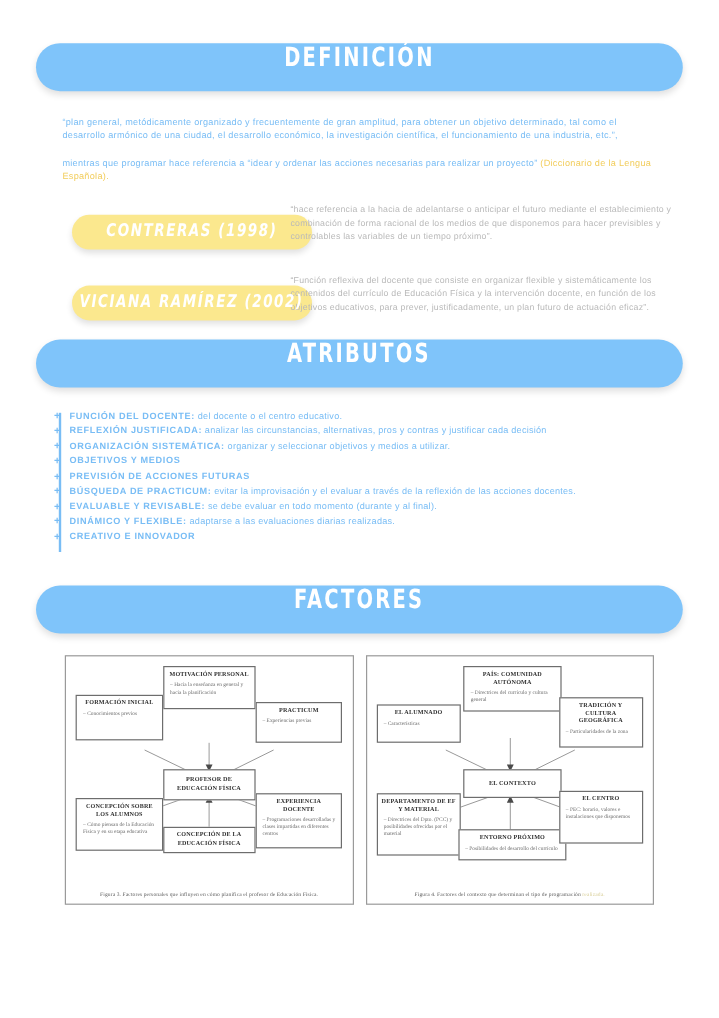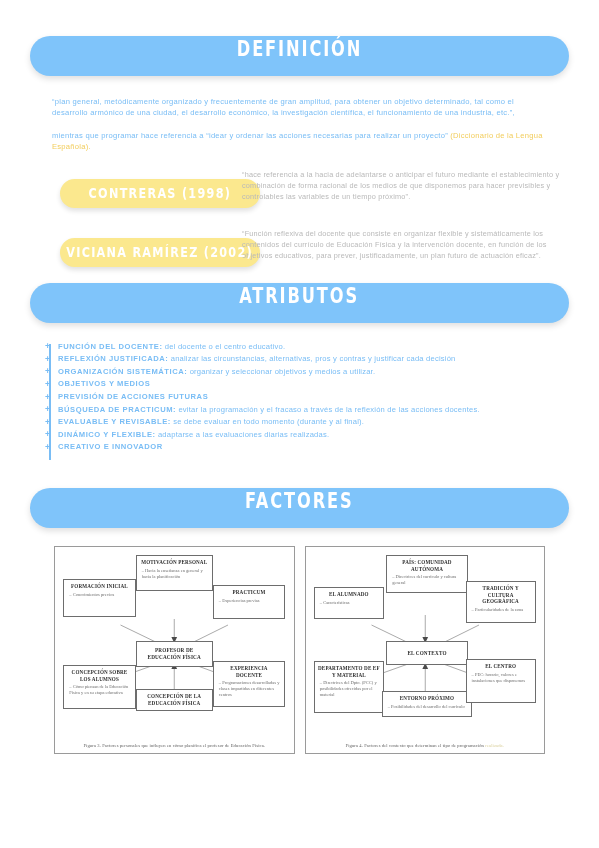--- a/index.html
+++ b/index.html
@@ -45,21 +45,21 @@
     margin:0 0 11px 0;
   }
   .para .accent{color:#f2cd5c;}
 
   
   .authors{margin:12px 0 0 0;}
   .author-row{
     display:flex;align-items:flex-start;
     margin-bottom:16px;
   }
-  .pill-wrap{width:200px;flex:0 0 200px;display:flex;align-items:center;padding-top:14px;}
+  .pill-wrap{width:200px;flex:0 0 200px;display:flex;align-items:center;padding-top:14px;font-style:italic;}
   .pill{
     background:#fbe88e;
     border-radius:16px;
     height:29px;
     min-width:172px;
     display:flex;align-items:center;justify-content:center;
     box-shadow:0 3px 5px rgba(0,0,0,.12);
     padding:0 14px;
     margin-left:30px;
   }
@@ -207,21 +207,21 @@
   <div class="header-bar" id="sec-atributos" style="">
     <span class="title">ATRIBUTOS</span>
   </div>
 
   <div class="attr-list">
     <div class="attr-item"><span class="plus">+</span><span class="term">FUNCIÓN DEL DOCENTE:</span><span> del docente o el centro educativo.</span></div>
     <div class="attr-item"><span class="plus">+</span><span class="term">REFLEXIÓN JUSTIFICADA:</span><span> analizar las circunstancias, alternativas, pros y contras y justificar cada decisión</span></div>
     <div class="attr-item"><span class="plus">+</span><span class="term">ORGANIZACIÓN SISTEMÁTICA:</span><span> organizar y seleccionar objetivos y medios a utilizar.</span></div>
     <div class="attr-item"><span class="plus">+</span><span class="term">OBJETIVOS Y MEDIOS</span><span></span></div>
     <div class="attr-item"><span class="plus">+</span><span class="term">PREVISIÓN DE ACCIONES FUTURAS</span><span></span></div>
-    <div class="attr-item"><span class="plus">+</span><span class="term">BÚSQUEDA DE PRACTICUM:</span><span> evitar la programación y el fracaso a través de la reflexión de las acciones docentes.</span></div>
+    <div class="attr-item"><span class="plus">+</span><span class="term">BÚSQUEDA DE PRACTICUM:</span><span> evitar la improvisación y el evaluar a través de la reflexión de las acciones docentes.</span></div>
     <div class="attr-item"><span class="plus">+</span><span class="term">EVALUABLE Y REVISABLE:</span><span> se debe evaluar en todo momento (durante y al final).</span></div>
     <div class="attr-item"><span class="plus">+</span><span class="term">DINÁMICO Y FLEXIBLE:</span><span> adaptarse a las evaluaciones diarias realizadas.</span></div>
     <div class="attr-item"><span class="plus">+</span><span class="term">CREATIVO E INNOVADOR</span><span></span></div>
   </div>
 
   <div class="header-bar" id="sec-factores" style="margin-top:34px;">
     <span class="title">FACTORES</span>
   </div>
 
   <div class="figures">

